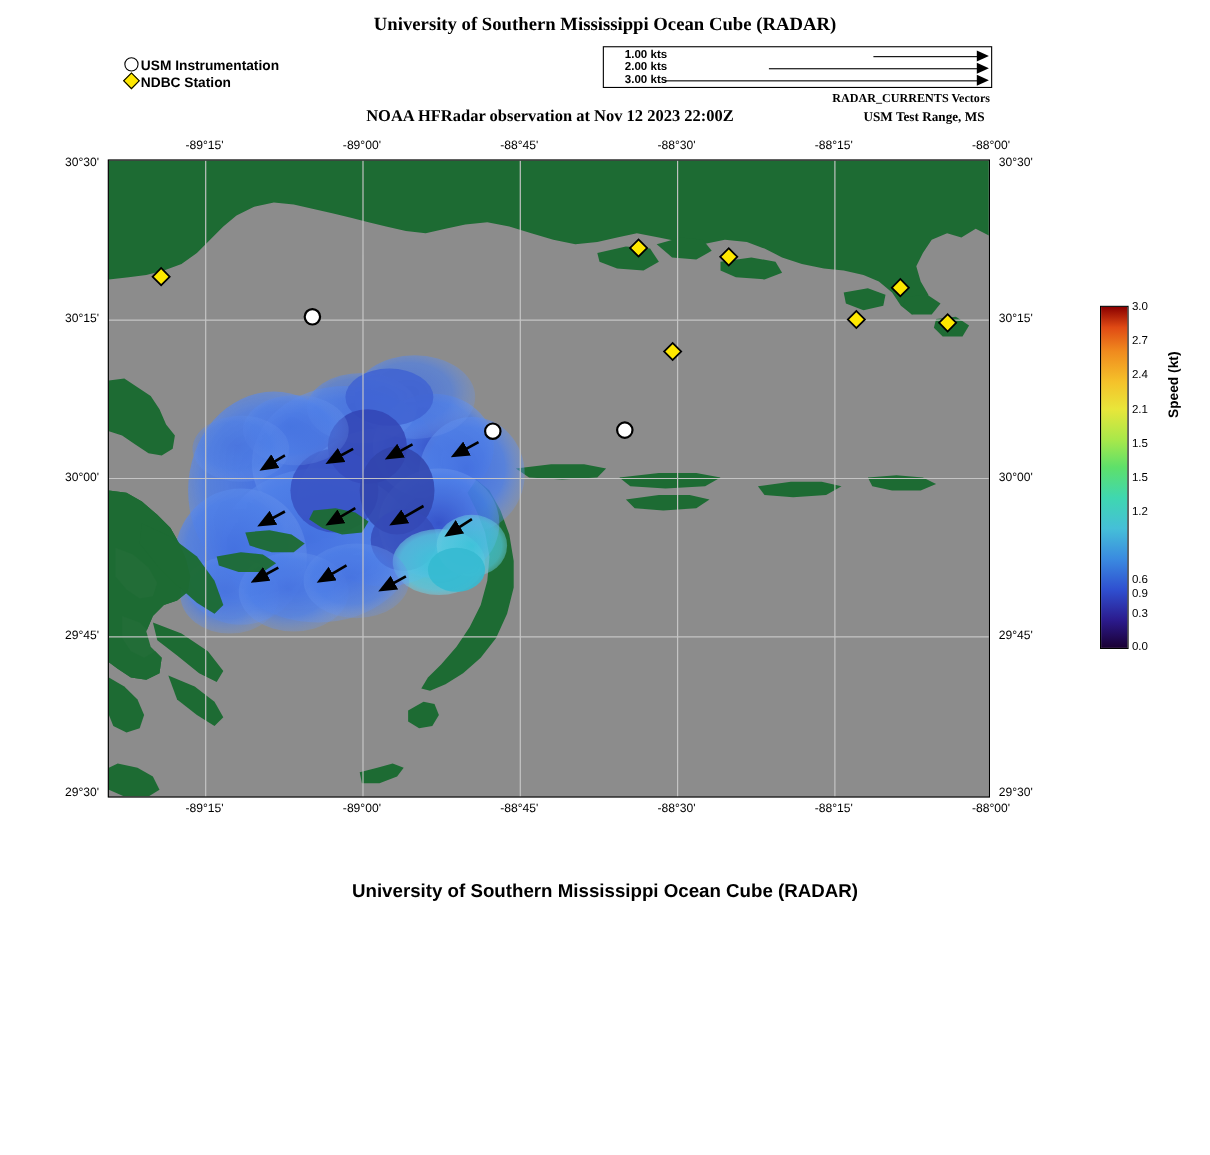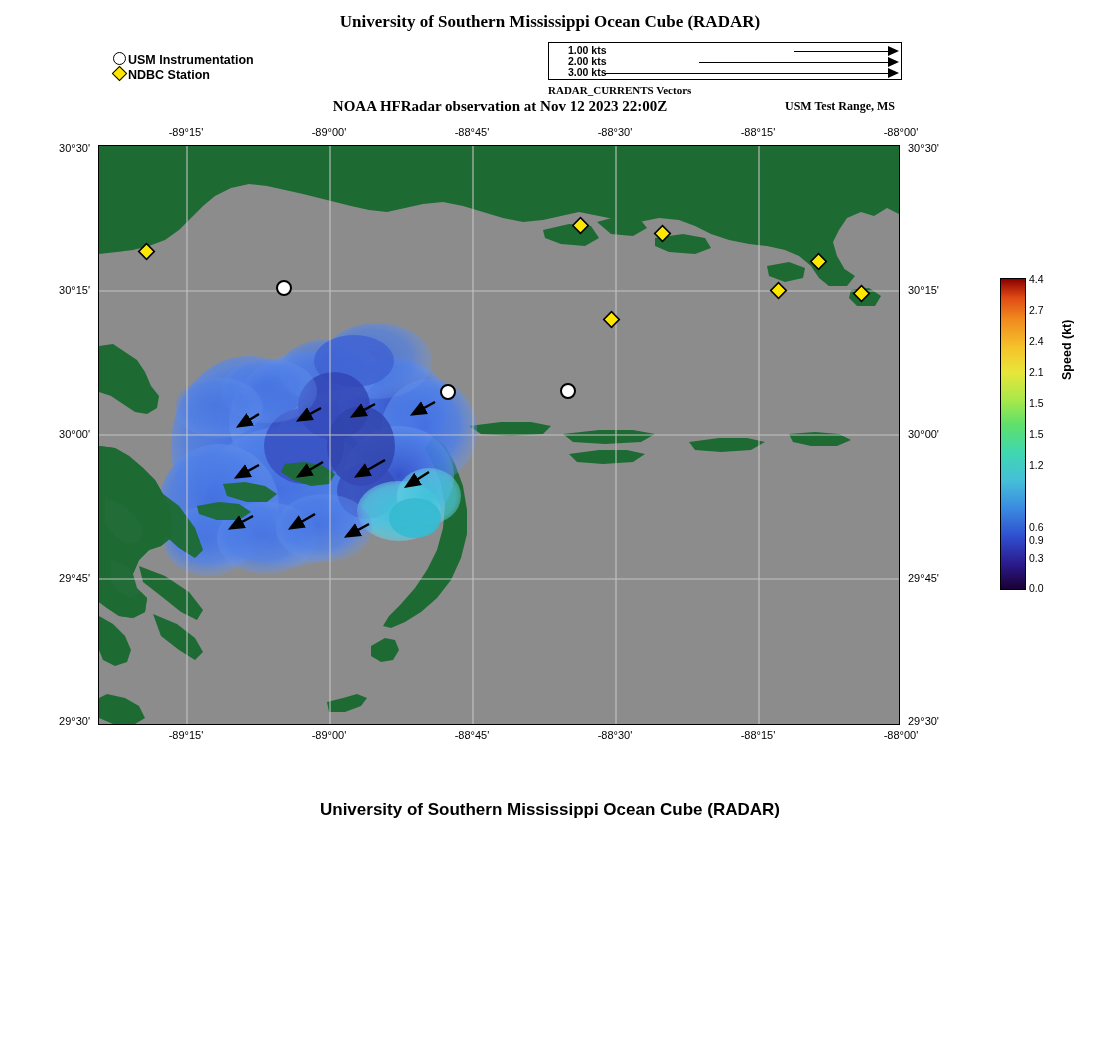--- a/index.html
+++ b/index.html
@@ -99,21 +99,21 @@
   #vector-key .vhead {
     position: absolute;
     top: 1px; right: 2px;
     width: 0; height: 0;
     border-left: 11px solid #000;
     border-top: 5px solid transparent;
     border-bottom: 5px solid transparent;
   }
   #vector-key-caption {
     top: 84px; left: 548px; width: 352px;
-    text-align: left;
+    text-align: right;
     font-size: 11px; font-weight: bold;
     font-family: "Liberation Serif", serif;
     color: #000;
   }
 
   
   #map-frame {
     top: 145px; left: 98px;
     width: 800px; height: 578px;
     border: 1.2px solid #000;
@@ -376,21 +376,21 @@
 <div class="ax-lbl ax-left" style="top:721px;">29°30'</div>
 
 <div class="ax-lbl ax-right" style="top:148px;">30°30'</div>
 <div class="ax-lbl ax-right" style="top:290px;">30°15'</div>
 <div class="ax-lbl ax-right" style="top:434px;">30°00'</div>
 <div class="ax-lbl ax-right" style="top:578px;">29°45'</div>
 <div class="ax-lbl ax-right" style="top:721px;">29°30'</div>
 
 <div class="abs" id="colorbar-wrap">
   <div id="colorbar">
-    <div class="cb-tick" style="top:0px;">4.4</div>
+    <div class="cb-tick" style="top:0px;">3.0</div>
     <div class="cb-tick" style="top:31px;">2.7</div>
     <div class="cb-tick" style="top:62px;">2.4</div>
     <div class="cb-tick" style="top:93px;">2.1</div>
     <div class="cb-tick" style="top:124px;">1.5</div>
     <div class="cb-tick" style="top:155px;">1.5</div>
     <div class="cb-tick" style="top:186px;">1.2</div>
     <div class="cb-tick" style="top:217px;margin-top:44px;">0.9</div>
     <div class="cb-tick" style="top:248px;">0.6</div>
     <div class="cb-tick" style="top:279px;">0.3</div>
     <div class="cb-tick" style="top:309px;">0.0</div>

